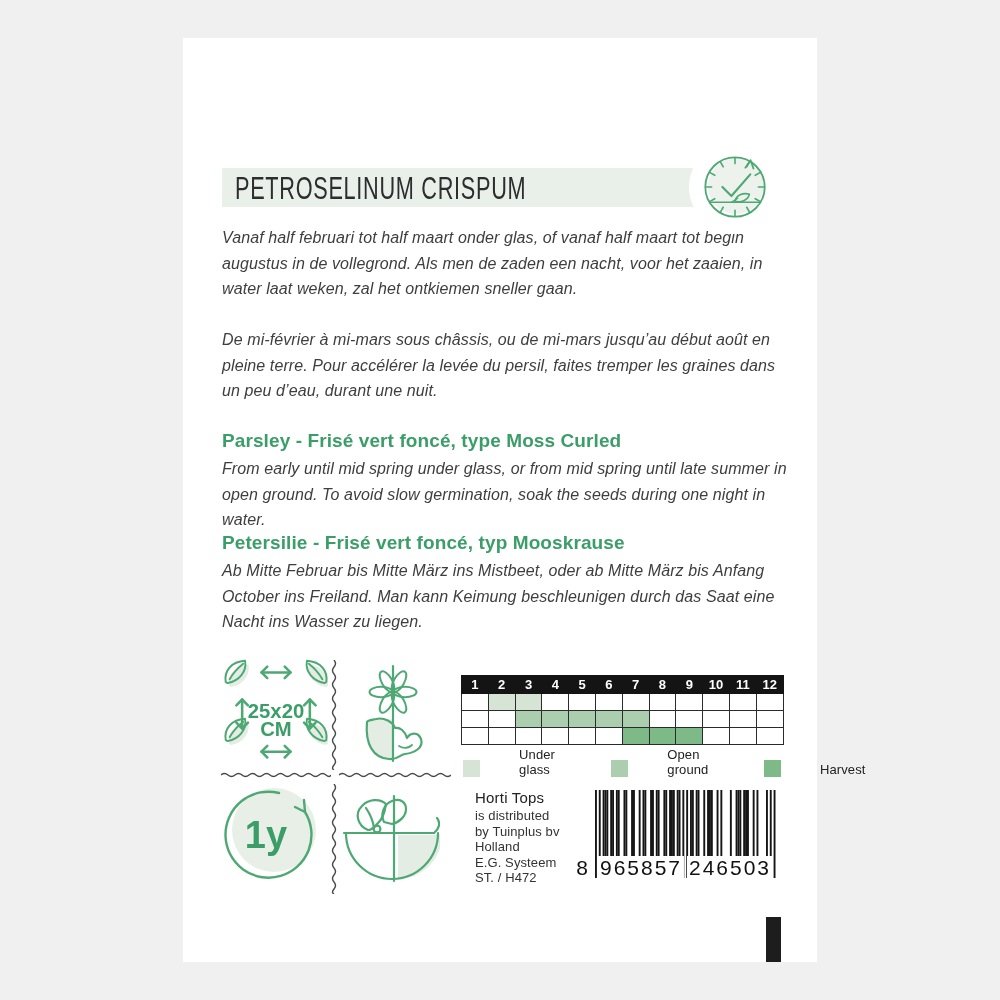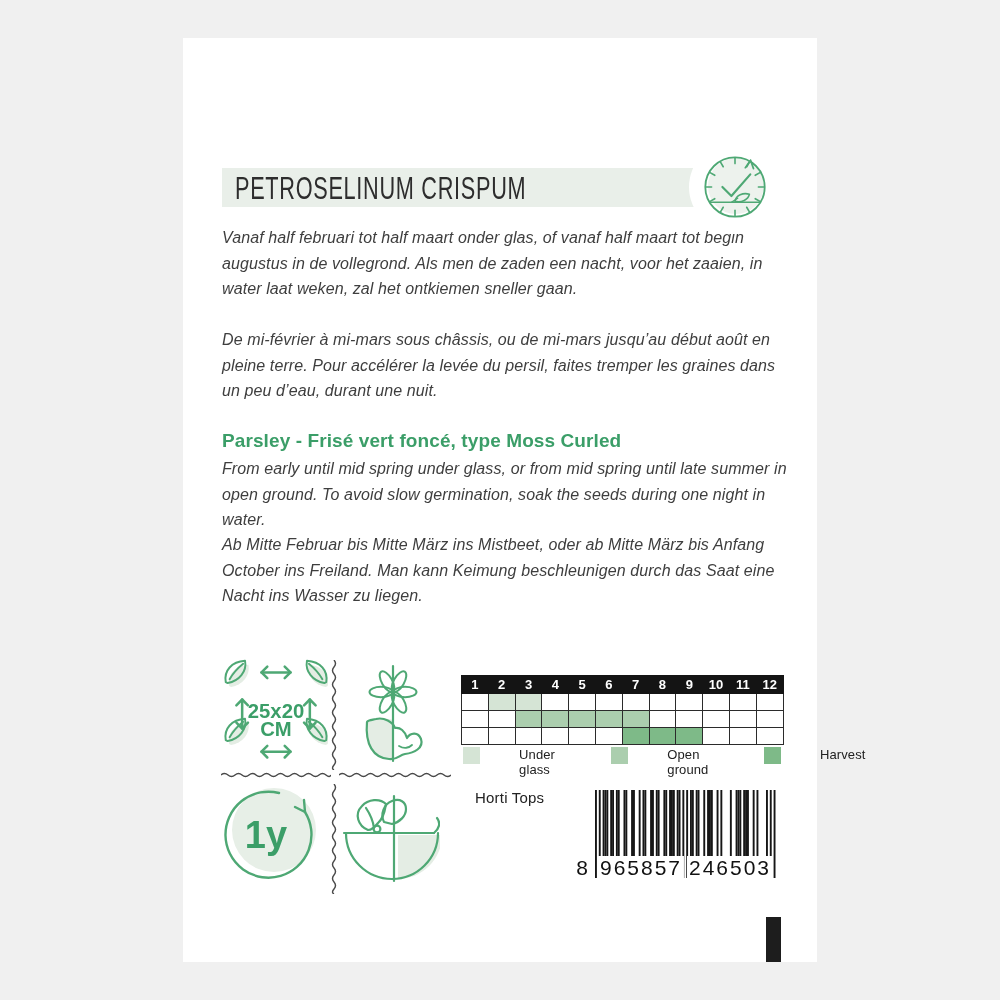--- a/index.html
+++ b/index.html
@@ -23,21 +23,21 @@
 
   
   .squiggle{position:absolute;z-index:1;}
 
   
   .cal-table{position:absolute;left:278px;top:637px;border-collapse:collapse;}
   .cal-table th{background:#141414;color:#ffffff;font-size:13px;font-weight:bold;
     width:25.8px;height:17px;border:1px solid #141414;padding:0;text-align:center;}
   .cal-table td{width:25.8px;height:16px;border:1px solid #2b2b2b;padding:0;}
 
-  .legend{position:absolute;left:280px;top:709px;display:flex;align-items:flex-start;gap:32px;}
+  .legend{position:absolute;left:280px;top:709px;display:flex;align-items:flex-end;gap:32px;}
   .legend .sw{width:25px;height:17px;margin-right:7px;}
   .legend .lab{font-size:13px;color:#222;margin-right:12px;letter-spacing:0.1px;}
 
   
   .dist{position:absolute;left:292px;top:751px;width:120px;}
   .dist .name{font-size:15px;font-weight:normal;color:#222;margin-bottom:2px;letter-spacing:0.2px;}
   .dist .line{font-size:13px;color:#333;line-height:15.5px;letter-spacing:0.1px;}
 
   
   .barcode-wrap{position:absolute;left:390px;top:752px;width:212px;height:100px;}
@@ -84,20 +84,21 @@
       <p>Vanaf half februari tot half maart onder glas, of vanaf half maart tot begin augustus in de vollegrond. Als men de zaden een nacht, voor het zaaien, in water laat weken, zal het ontkiemen sneller gaan.</p>
     </div>
     <div class="section" style="top:289px">
       <p>De mi-février à mi-mars sous châssis, ou de mi-mars jusqu’au début août en pleine terre. Pour accélérer la levée du persil, faites tremper les graines dans un peu d’eau, durant une nuit.</p>
     </div>
     <div class="section" style="top:392px">
       <h2>Parsley - Frisé vert foncé, type Moss Curled</h2>
       <p>From early until mid spring under glass, or from mid spring until late summer in open ground. To avoid slow germination, soak the seeds during one night in water.</p>
     </div>
     <div class="section" style="top:494px">
+      <h2>Petersilie - Frisé vert foncé, typ Mooskrause</h2>
       <p>Ab Mitte Februar bis Mitte März ins Mistbeet, oder ab Mitte März bis Anfang October ins Freiland. Man kann Keimung beschleunigen durch das Saat eine Nacht ins Wasser zu liegen.</p>
     </div>
 
     <svg class="squiggle" style="left:147px;top:622px" width="8" height="110" viewBox="0 0 8 110">
       <path d="M4,0 Q7,3.5 4,7 T4,14 T4,21 T4,28 T4,35 T4,42 T4,49 T4,56 T4,63 T4,70 T4,77 T4,84 T4,91 T4,98 T4,105 T4,110" fill="none" stroke="#4a4a4a" stroke-width="1.4"></path>
     </svg>
     <svg class="squiggle" style="left:147px;top:746px" width="8" height="110" viewBox="0 0 8 110">
       <path d="M4,0 Q7,3.5 4,7 T4,14 T4,21 T4,28 T4,35 T4,42 T4,49 T4,56 T4,63 T4,70 T4,77 T4,84 T4,91 T4,98 T4,105 T4,110" fill="none" stroke="#4a4a4a" stroke-width="1.4"></path>
     </svg>
     <svg class="squiggle" style="left:38px;top:733px" width="110" height="8" viewBox="0 0 110 8">
@@ -256,20 +257,27 @@
         <span class="sw" style="background: rgb(213, 228, 213);"></span>
         <span class="lab">Under glass</span>
         <span class="sw" style="background: rgb(171, 206, 174);"></span>
         <span class="lab">Open ground</span>
         <span class="sw" style="background: rgb(126, 186, 136);"></span>
         <span class="lab">Harvest</span>
       </div>
 
     <div class="dist">
       <div class="name">Horti Tops</div>
+      <div id="dist-lines">
+          <div class="line">is distributed</div>
+          <div class="line">by Tuinplus bv</div>
+          <div class="line">Holland</div>
+          <div class="line">E.G. Systeem</div>
+          <div class="line">ST. / H472</div>
+        </div>
     </div>
 
     <div class="barcode-wrap">
       <svg id="bc-svg" width="186" height="92">
           <rect x="0.00" y="0" width="1.90" height="88" fill="#161616"></rect>
           <rect x="3.80" y="0" width="1.90" height="88" fill="#161616"></rect>
           <rect x="7.60" y="0" width="1.90" height="72" fill="#161616"></rect>
           <rect x="9.50" y="0" width="1.90" height="72" fill="#161616"></rect>
           <rect x="11.40" y="0" width="1.90" height="72" fill="#161616"></rect>
           <rect x="15.20" y="0" width="1.90" height="72" fill="#161616"></rect>

